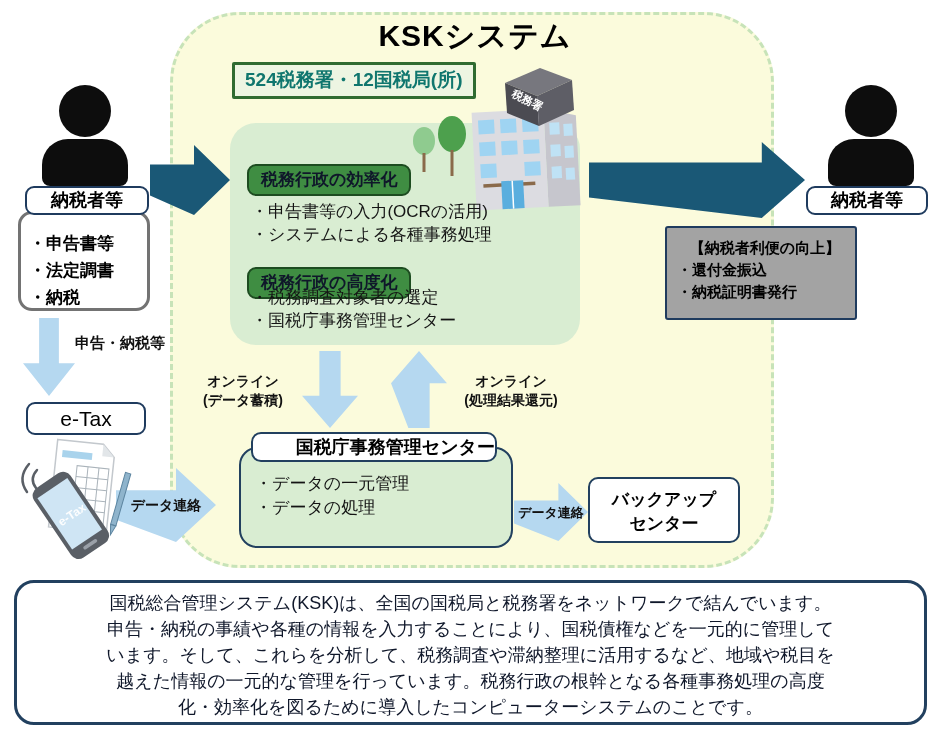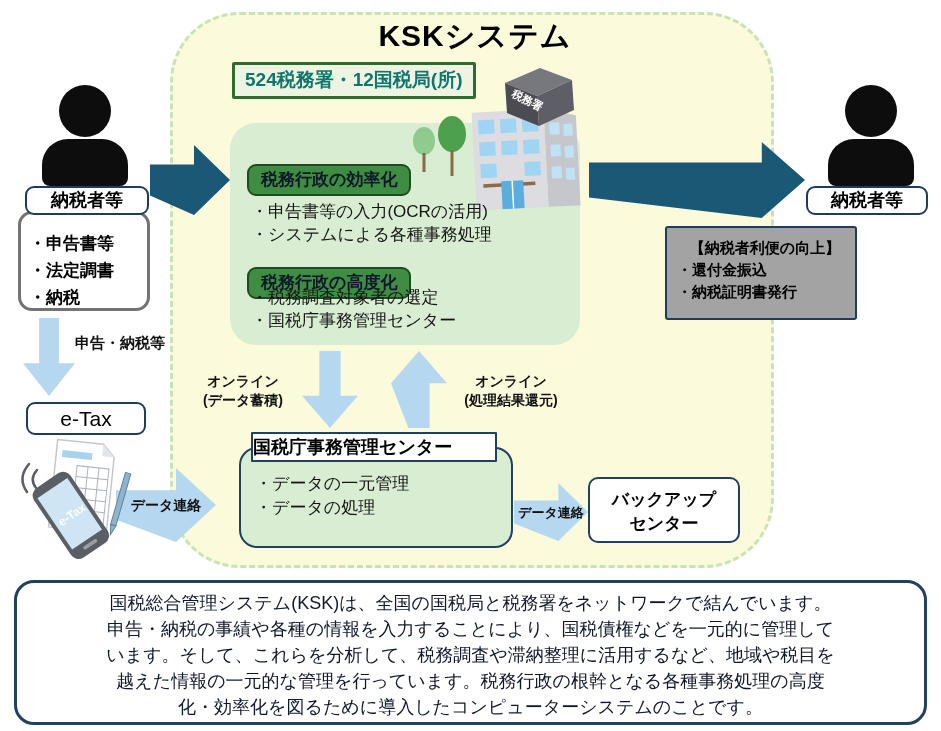--- a/index.html
+++ b/index.html
@@ -66,22 +66,22 @@
   .benefit-box .bt{text-align:center;line-height:22px;}
   .benefit-box .bi{line-height:22px;white-space:nowrap;}
 
   .etax-box{left:26px;top:402px;width:120px;height:33px;line-height:29px;
     background:#fff;border:2px solid #1f3b5e;border-radius:9px;
     text-align:center;font-size:21px;font-weight:500;color:#000;}
 
   .center-green{left:239px;top:447px;width:274px;height:101px;
     background:#d9edd2;border:2px solid #22405f;border-radius:18px;}
   .center-title{left:251px;top:432px;width:246px;height:30px;line-height:26px;
-    background:#fff;border:2px solid #22405f;border-radius:1px;
-    text-align:left;font-size:18px;font-weight:bold;color:#000;}
+    background:#fff;border:2px solid #22405f;border-radius:10px;
+    text-align:right;font-size:18px;font-weight:bold;color:#000;}
   .center-items{left:255px;top:472px;font-size:17px;font-weight:500;color:#141414;}
   .center-items div{line-height:24px;white-space:nowrap;}
 
   .backup-box{left:588px;top:477px;width:152px;height:66px;background:#fff;
     border:2px solid #22405f;border-radius:10px;padding-top:9px;
     text-align:center;font-size:17px;font-weight:bold;color:#000;}
   .backup-box div{line-height:24px;}
 
   .desc-box{left:14px;top:580px;width:913px;height:145px;background:#fff;
     border:3px solid #22405f;border-radius:20px;padding-top:7px;}

